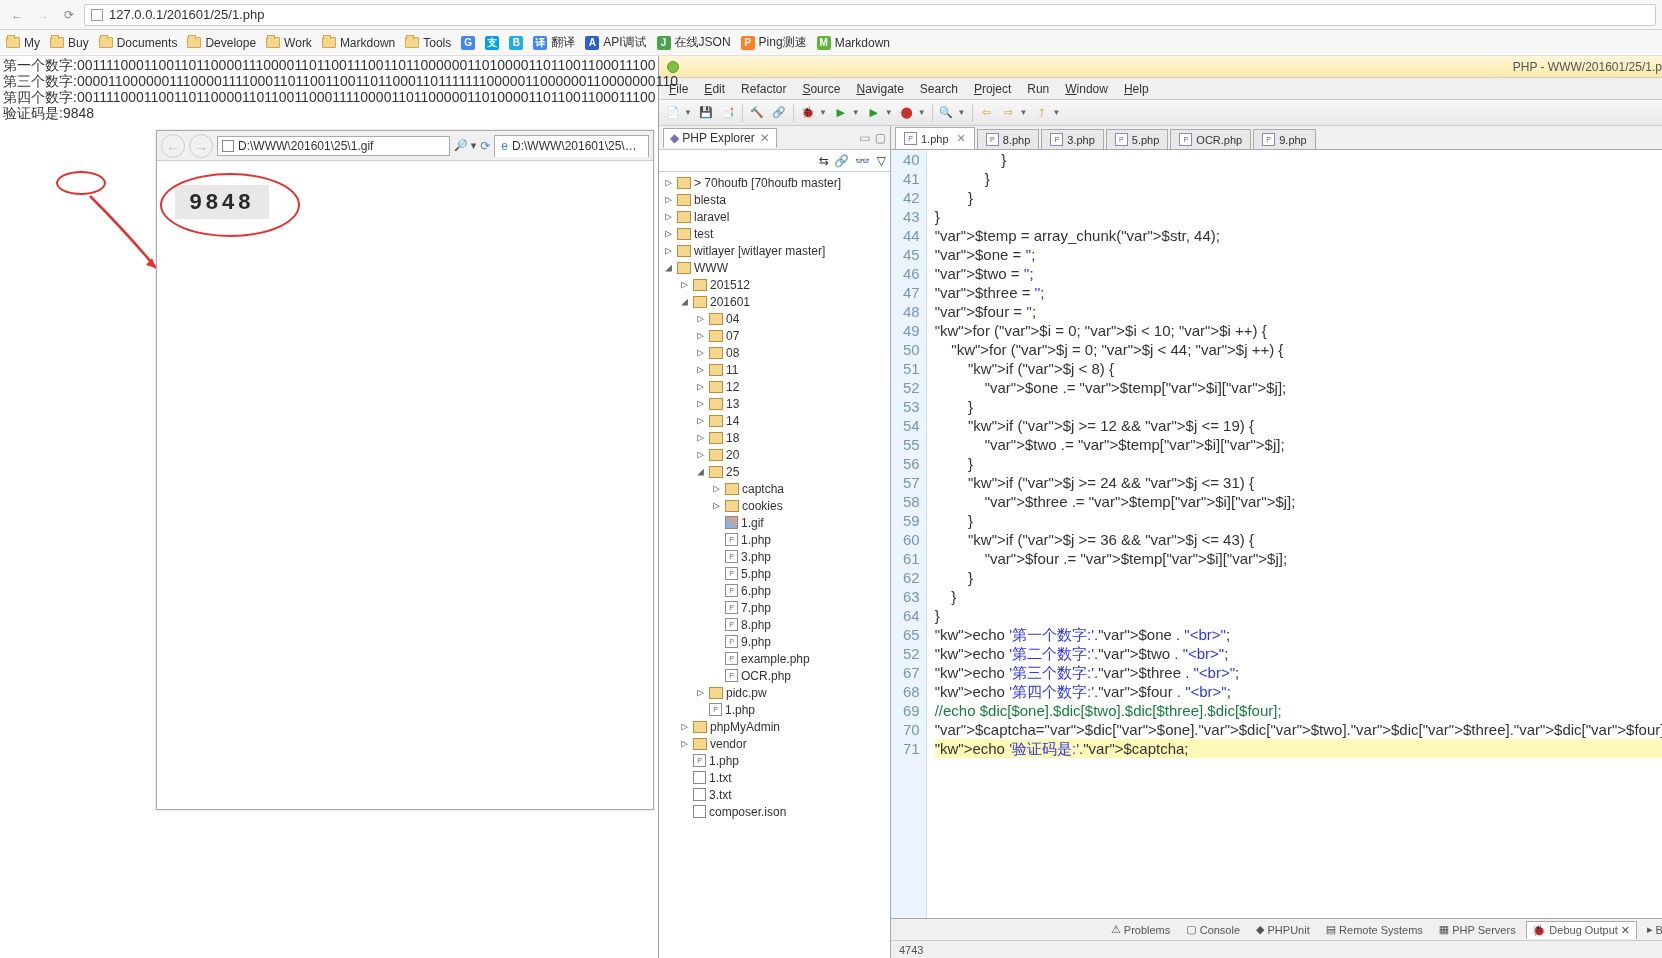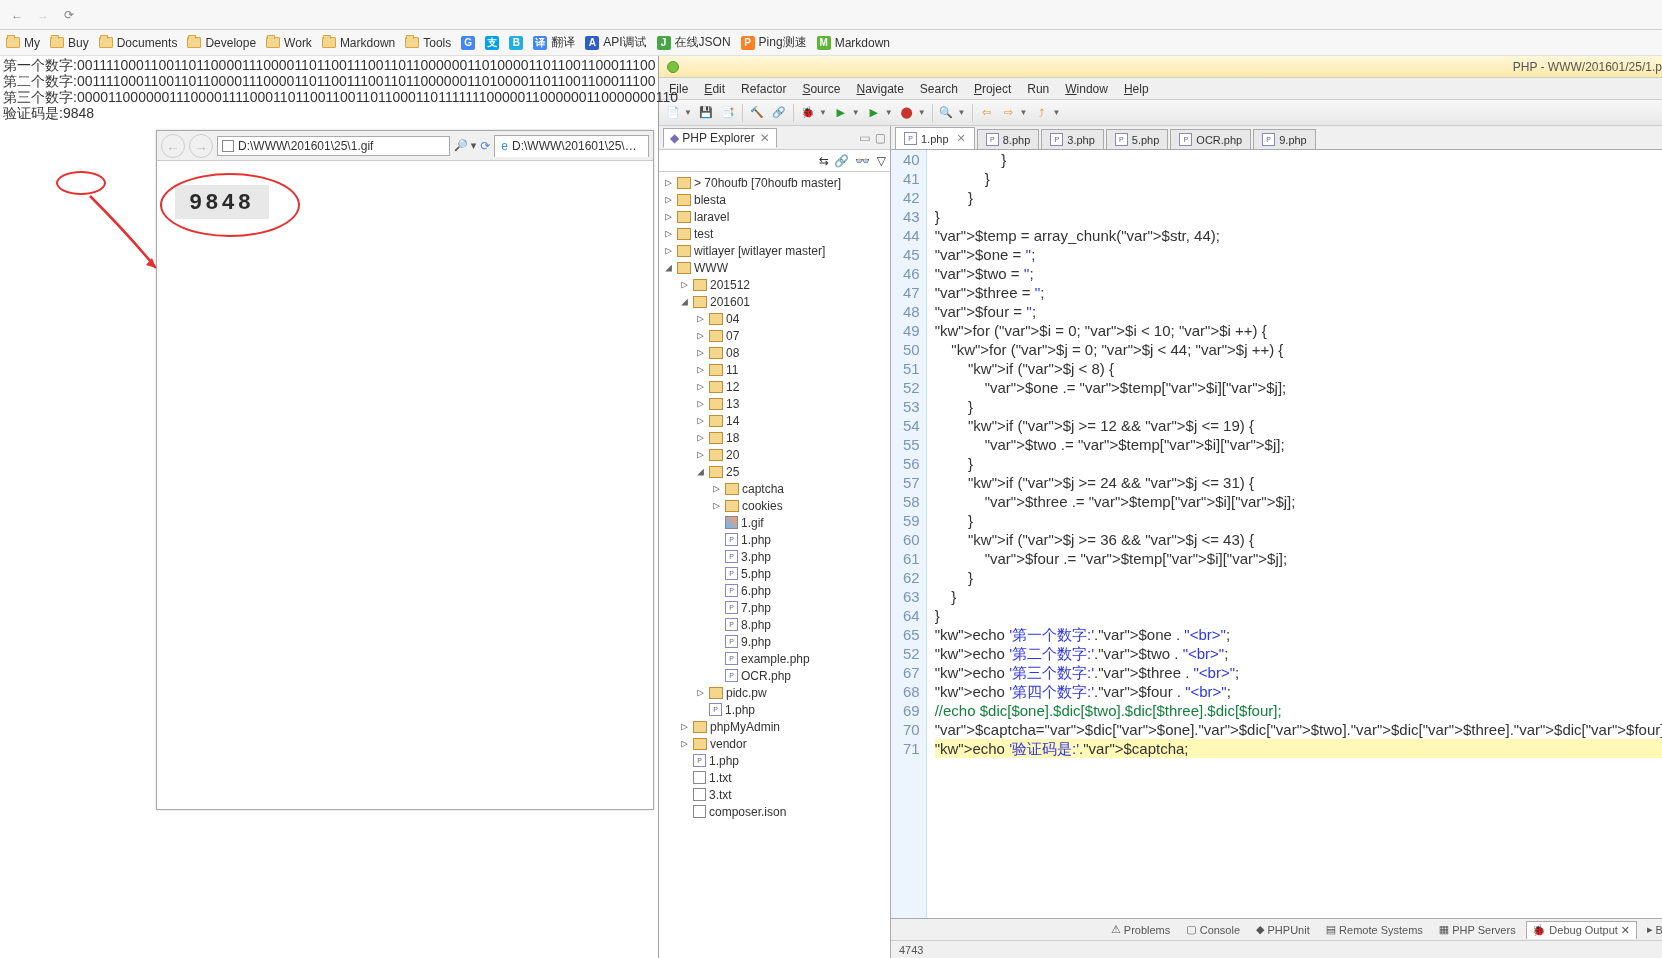--- a/index.html
+++ b/index.html
@@ -76,20 +76,24 @@
 .bt.active { background:#fff; border:1px solid #aaa; border-bottom:none; }
 .status { height:18px; background:#f0f0f0; border-top:1px solid #ccc; padding:0 8px; font-size:11px; color:#555; display:flex; align-items:center; }
 </style>
 </head>
 <body>
 
 <div class="chrome-bar">
   <div class="nav-btn">←</div>
   <div class="nav-btn disabled">→</div>
   <div class="nav-btn">⟳</div>
+  <div class="url-box">
+    <span class="doc-ico"></span>
+    <span>127.0.0.1/201601/25/1.php</span>
+  </div>
 </div>
 
 <div class="bookmark-bar" id="bm-bar">
     <div class="bm">
       <span class="folder-ico"></span>
       <span>My</span>
     </div>
     <div class="bm">
       <span class="folder-ico"></span>
       <span>Buy</span>
@@ -143,22 +147,22 @@
       <span class="sq-ico" style="background:#5fb336;color:#fff;font-size:10px;display:inline-flex;align-items:center;justify-content:center;font-weight:bold;">M</span>
       <span>Markdown</span>
     </div>
   </div>
 
 <div class="workspace">
 
   <div class="left-pane">
     <div class="output" id="output">
         <span class="row">第一个数字:00111100011001101100001110000110110011100110110000001101000011011001100011100</span>
-        <span class="row">第二个数字:00111100011001101100001110000110110011100110110000001101000011011001100011100</span>
         <span class="row">第三个数字:00001100000011100001111000110110011001101100011011111110000011000000110000000110</span>
+        <span class="row">第四个数字:00111100011001101100001101100110001111000011011000001101000011011001100011100</span>
         <span class="row">验证码是:9848</span>
       </div>
     <div class="red-circle1"></div>
 
     <svg class="red-line" viewBox="0 0 72 78">
       <path d="M2,2 Q40,40 68,74" stroke="#e63030" stroke-width="2.5" fill="none"></path>
       <path d="M68,74 l-10,-3 l6,-7 z" fill="#e63030"></path>
     </svg>
 
     <div class="ie-window">

